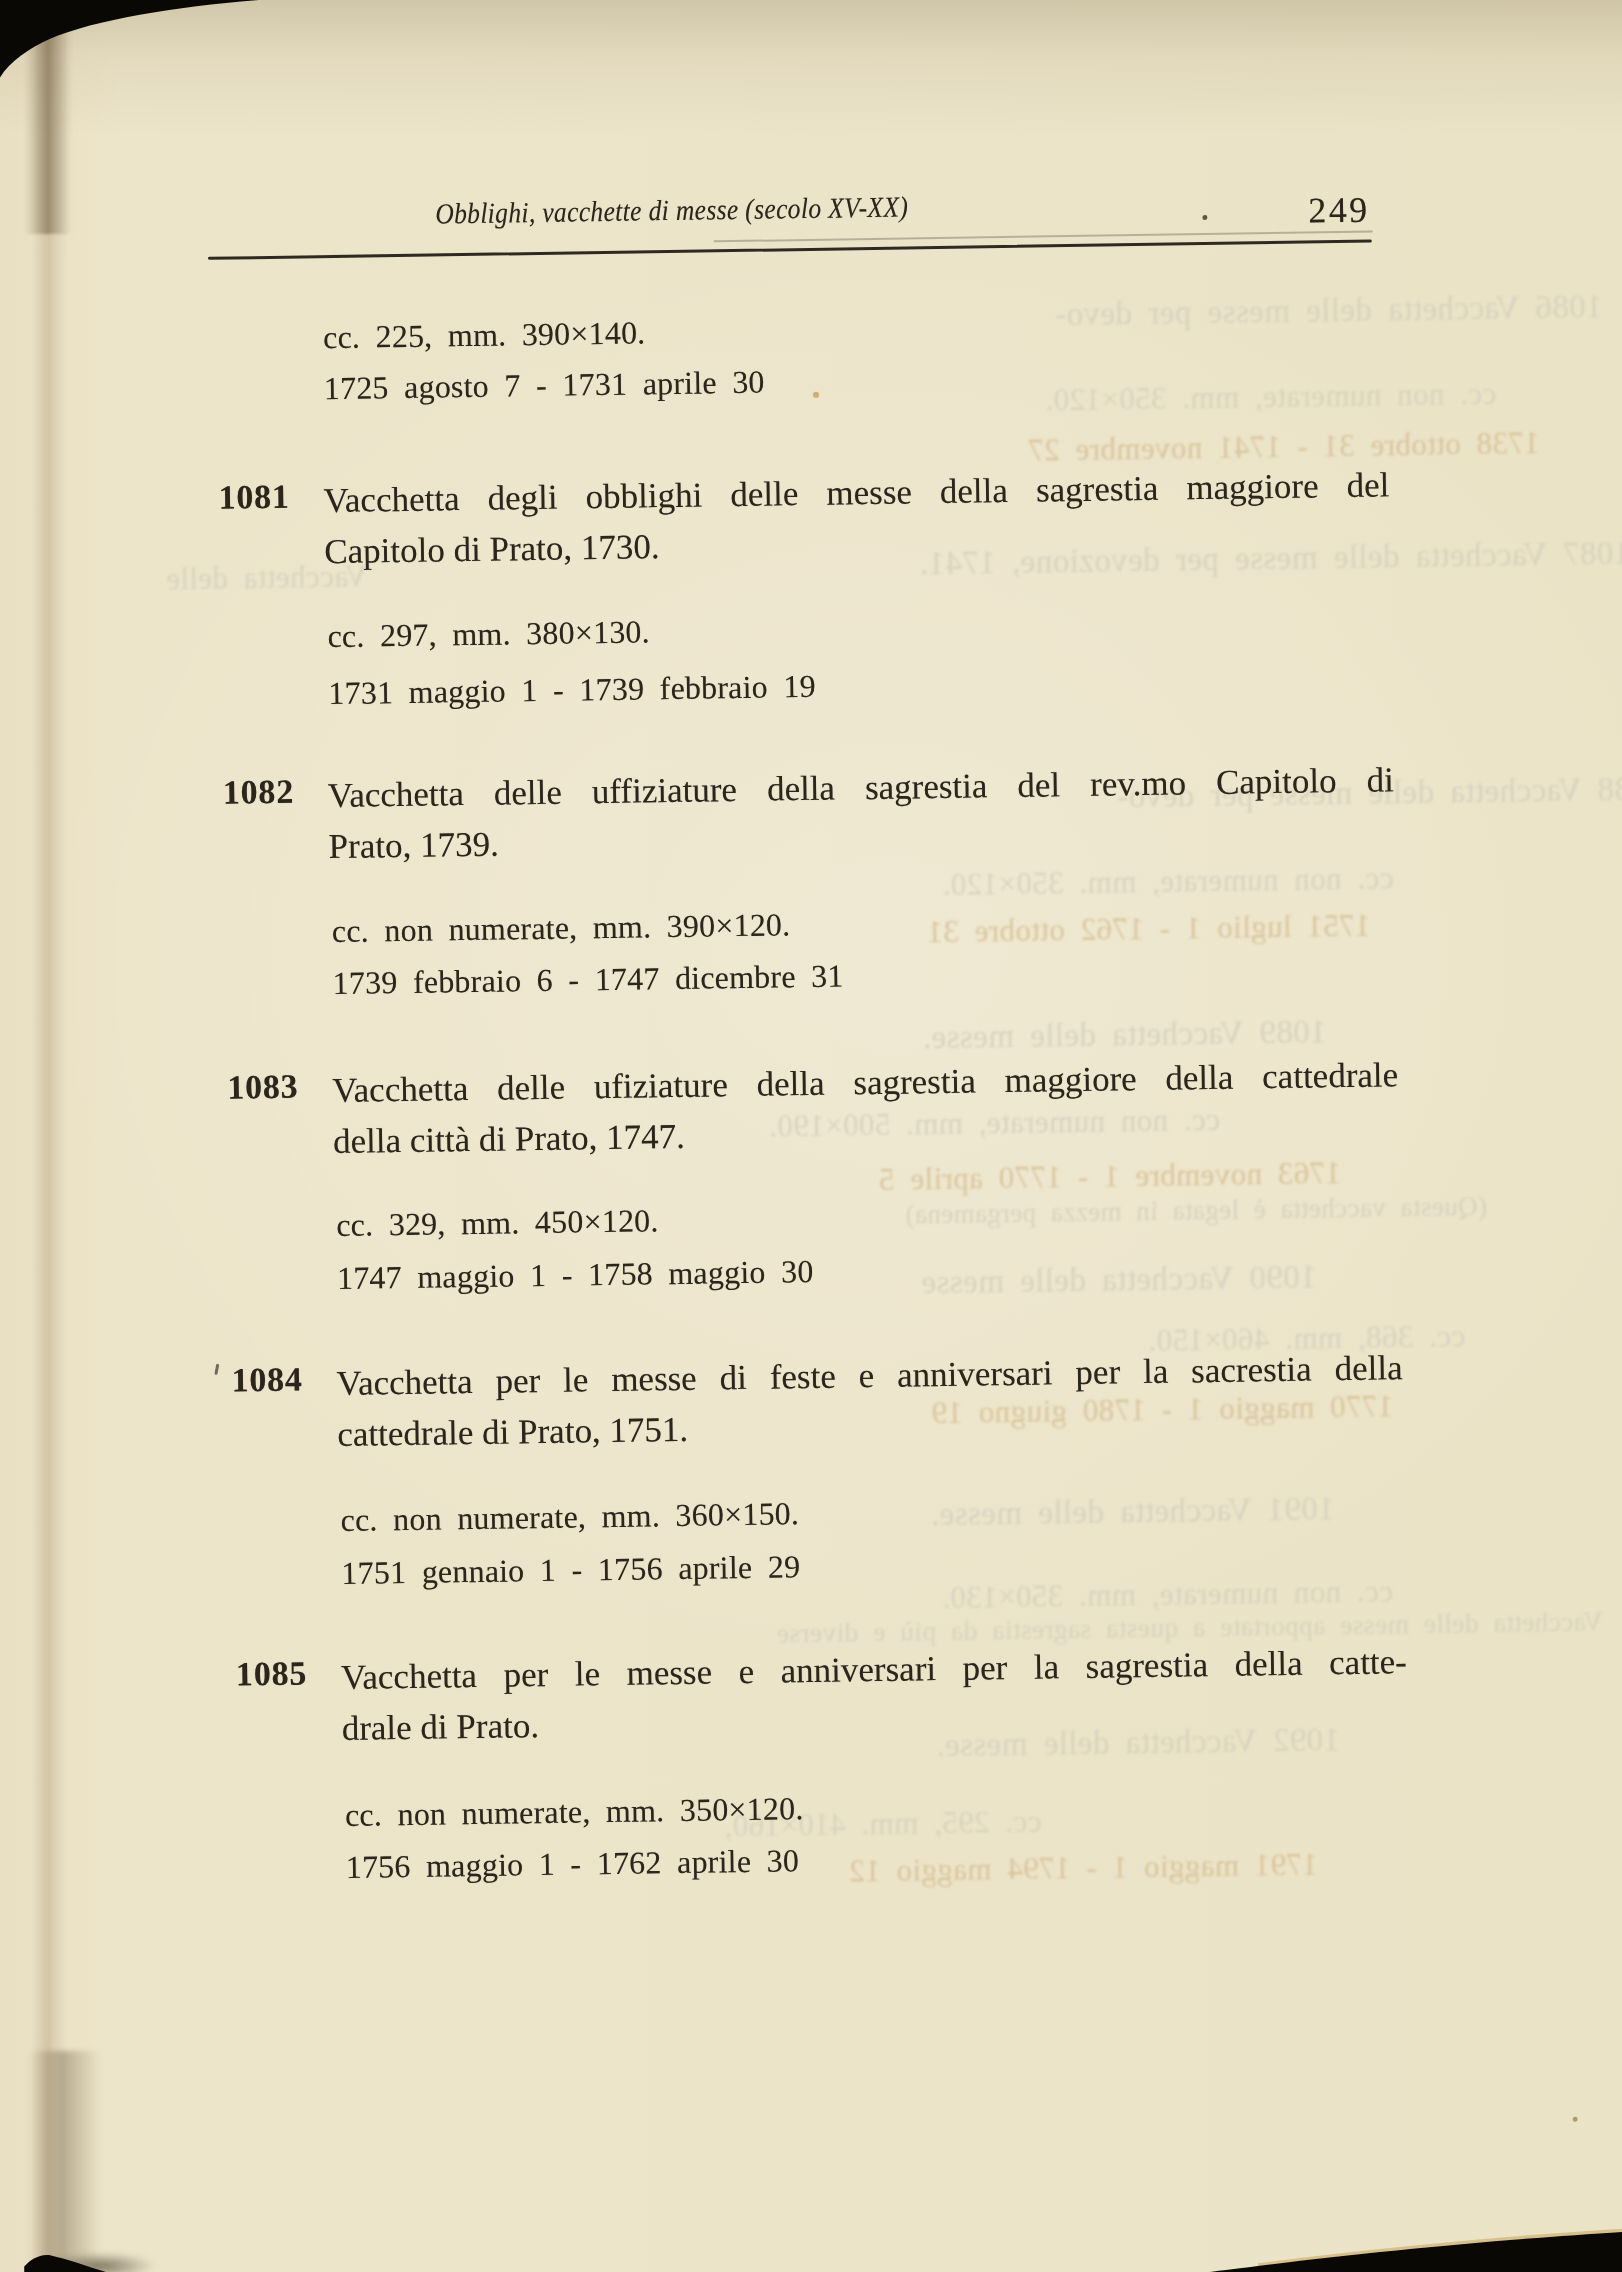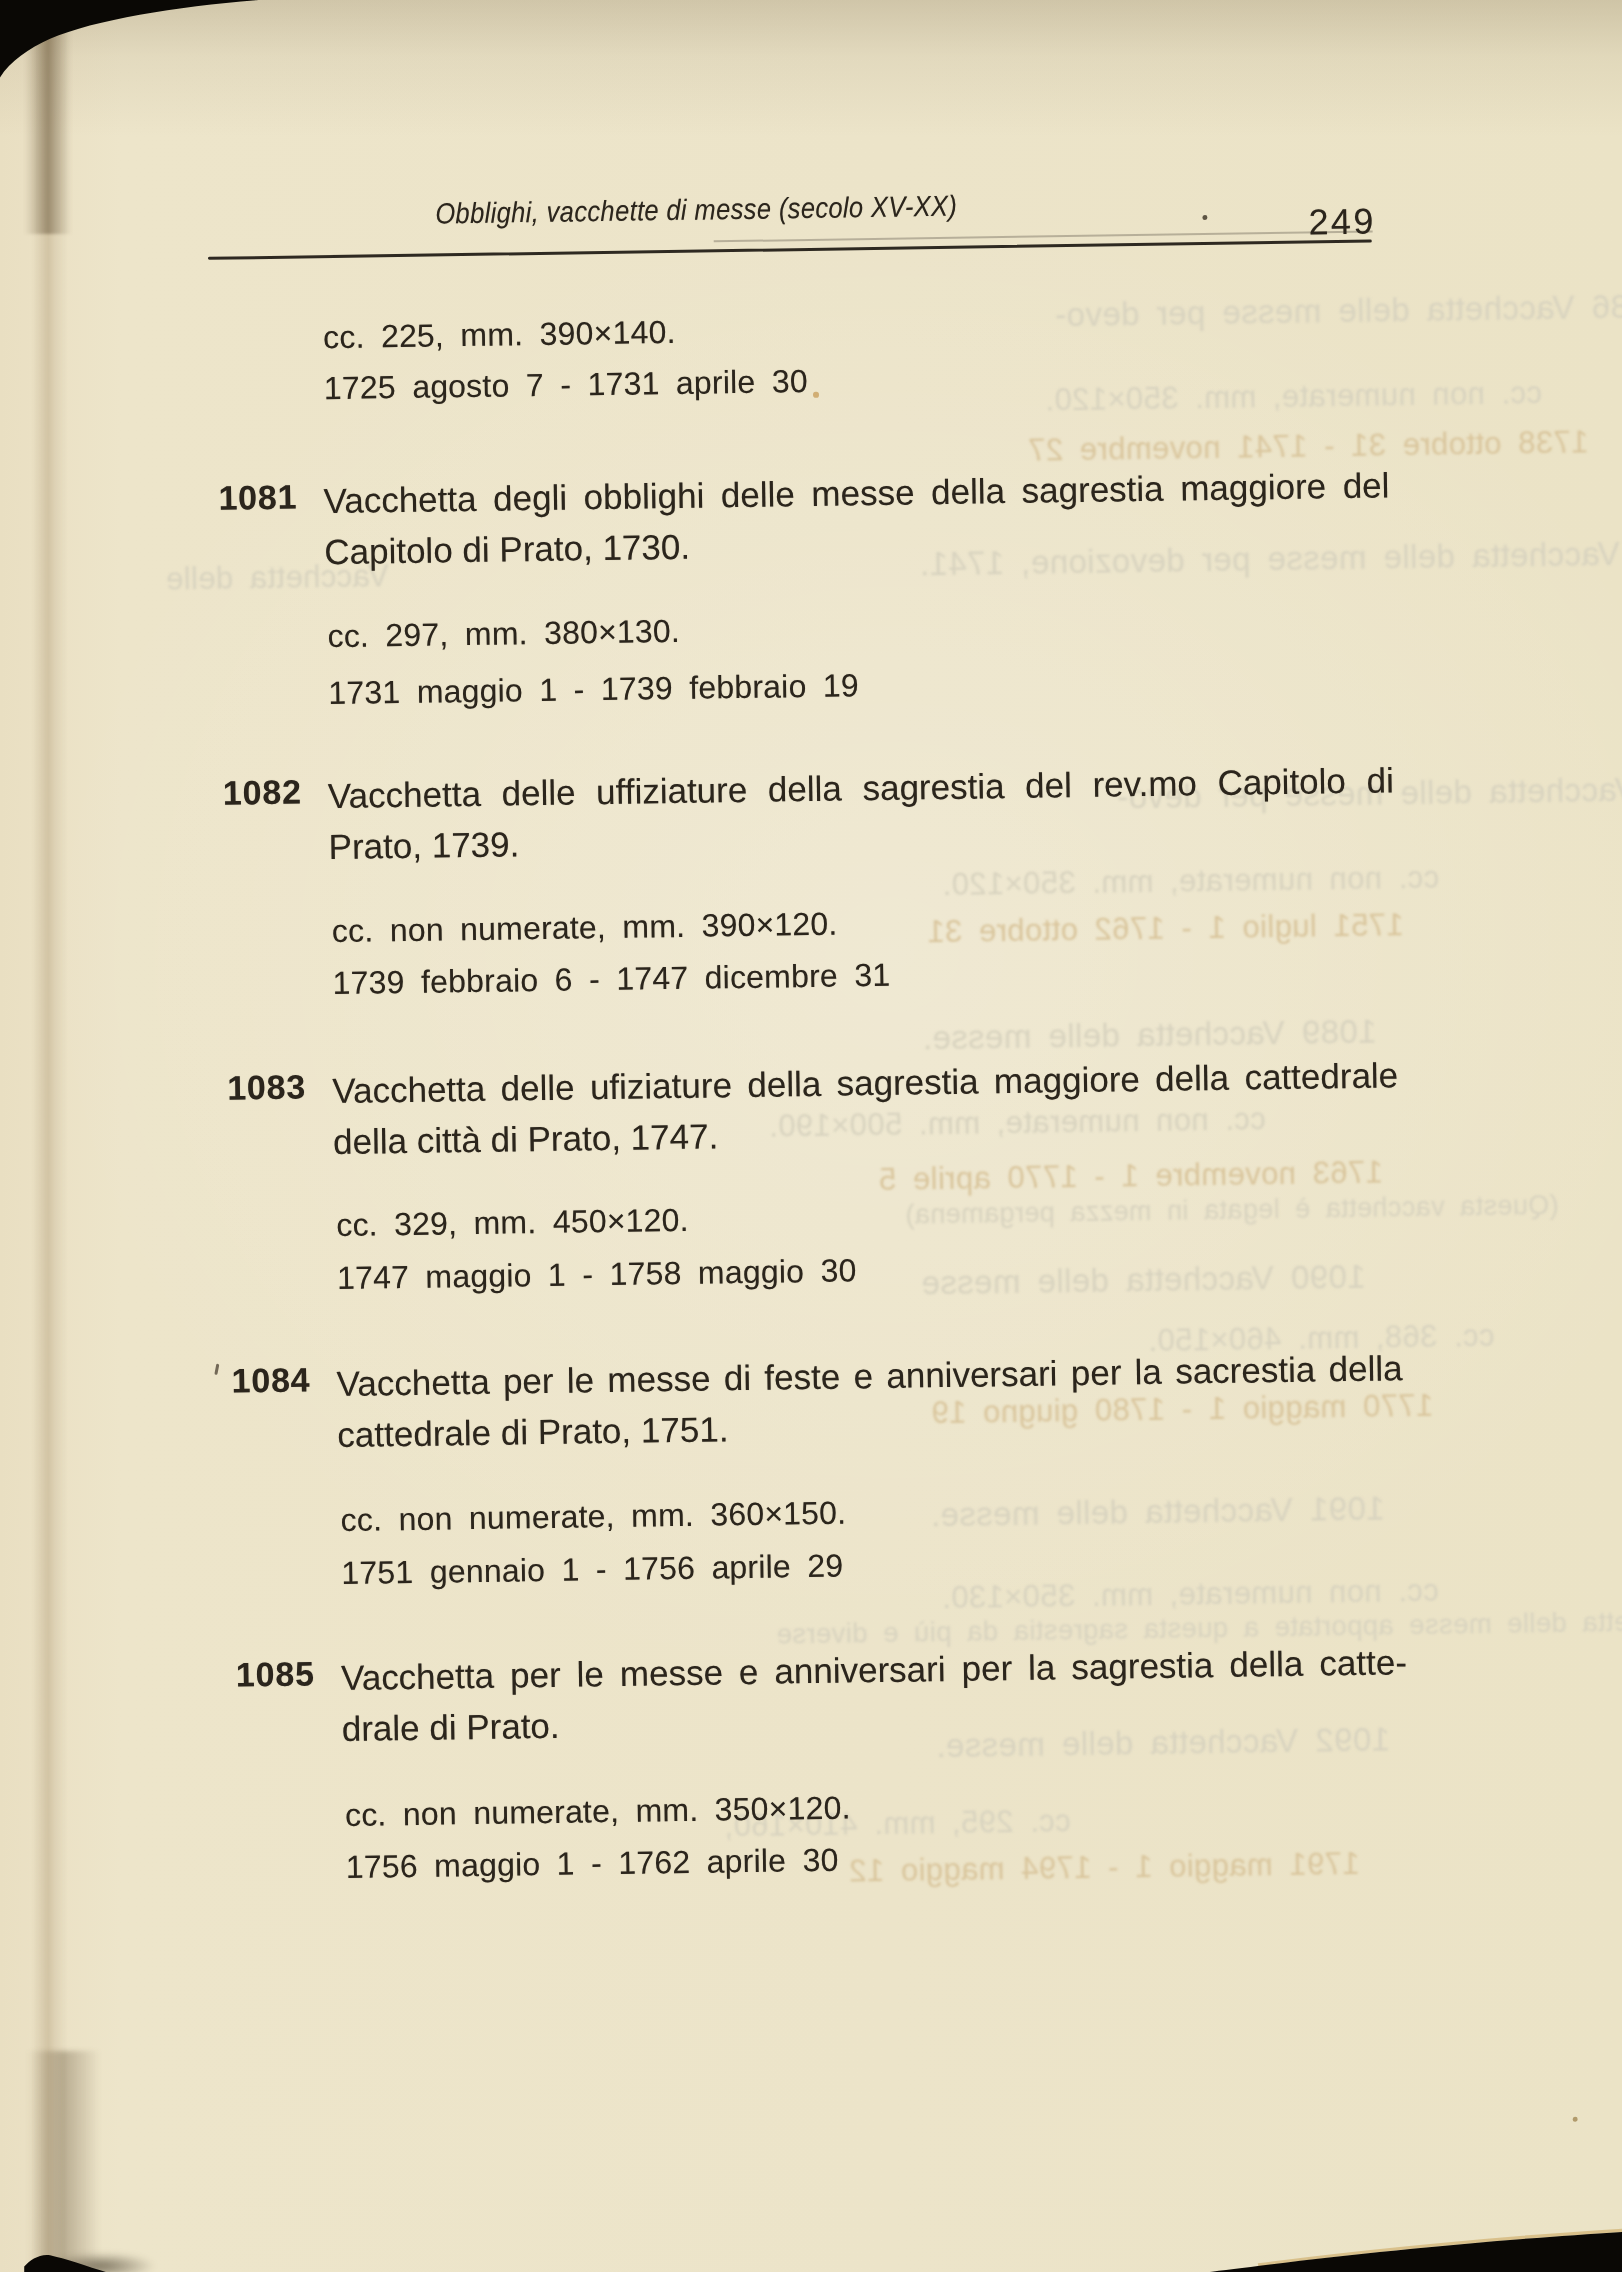--- a/index.html
+++ b/index.html
@@ -1,17 +1,17 @@
 <!DOCTYPE html>
 <html style="--paper: #ece4c9; --ink: #2b251c; --bleed_gray: #d8d3bf; --bleed_tan: #d9c59c; --scan_black: #0a0805;font-size:13px"><head>
 <meta charset="utf-8">
 <style>
   html,body{margin:0;padding:0;background:#060504;}
   #stage{position:relative;width:1623px;height:2273px;overflow:hidden;background:#060504;
-         font-family:Liberation Sans, sans-serif;}
+         font-family:Liberation Serif, serif;}
   
   #page{position:absolute;inset:0;background:
     radial-gradient(ellipse 1211px 1050px at 55% 42%, rgba(255,255,255,.18), rgba(255,255,255,0) 72%),
     linear-gradient(90deg,#e9dfc2 0px,#ebe1c5 48px,#ede5ca 121px,#ece4c9 55%,#ebe3c6 100%),
     var(--paper,#ece4c9);}
   
   #top-shade{position:absolute;left:0;top:0;width:100%;height:137px;pointer-events:none;
     background:linear-gradient(180deg,rgba(95,75,40,.20),rgba(95,75,40,.07) 57px,rgba(95,75,40,0) 137px);}
   
   #crease{position:absolute;left:32px;top:0;width:36px;height:100%;pointer-events:none;
@@ -23,21 +23,21 @@
     background:linear-gradient(90deg,rgba(70,52,25,0),rgba(70,52,25,.30) 50%,rgba(70,52,25,0));filter:blur(2.4px);}
   #smudge-bl{position:absolute;left:32px;top:2236px;width:153px;height:40px;pointer-events:none;
     background:radial-gradient(ellipse 73px 18px at 45% 75%, rgba(35,25,10,.55), rgba(35,25,10,0) 75%);filter:blur(3.2px);}
 
   
   #content{position:absolute;inset:0;transform:rotate(-0.85deg);transform-origin:811px 1136px;color:var(--ink,#2b251c);}
   .ink{text-shadow:0 0 0.8px rgba(43,37,28,.35);}
 
   .header-title{position:absolute;left:449px;top:192px;font-style:italic;font-size:29px;letter-spacing:0.4px;
     transform:scaleX(.88);transform-origin:left center;white-space:nowrap;}
-  .page-number{position:absolute;left:1322px;top:209px;font-size:36px;letter-spacing:2.4px;}
+  .page-number{position:absolute;left:1322px;top:197px;font-size:36px;letter-spacing:2.4px;}
   .rule{position:absolute;left:221px;top:248px;width:1164px;height:3.2px;background:#2e2921;border-radius:1.6px;}
   .rule-echo{position:absolute;left:727px;top:239px;width:659px;height:1.6px;background:rgba(46,41,33,.28);}
 
   .entry{position:absolute;left:228px;width:1171px;}
   .entry-num{position:absolute;left:0;top:1.6px;font-size:34px;font-weight:bold;letter-spacing:0.8px;}
   .entry-title{margin-left:105px;width:1066px;font-size:35px;line-height:51px;}
   .tl1{display:block;text-align:justify;text-align-last:justify;}
   .tl2{display:block;text-align:left;}
   .meta-line,.date-line{position:absolute;left:335px;font-size:32px;letter-spacing:0.2px;word-spacing:7.3px;white-space:nowrap;}
 

